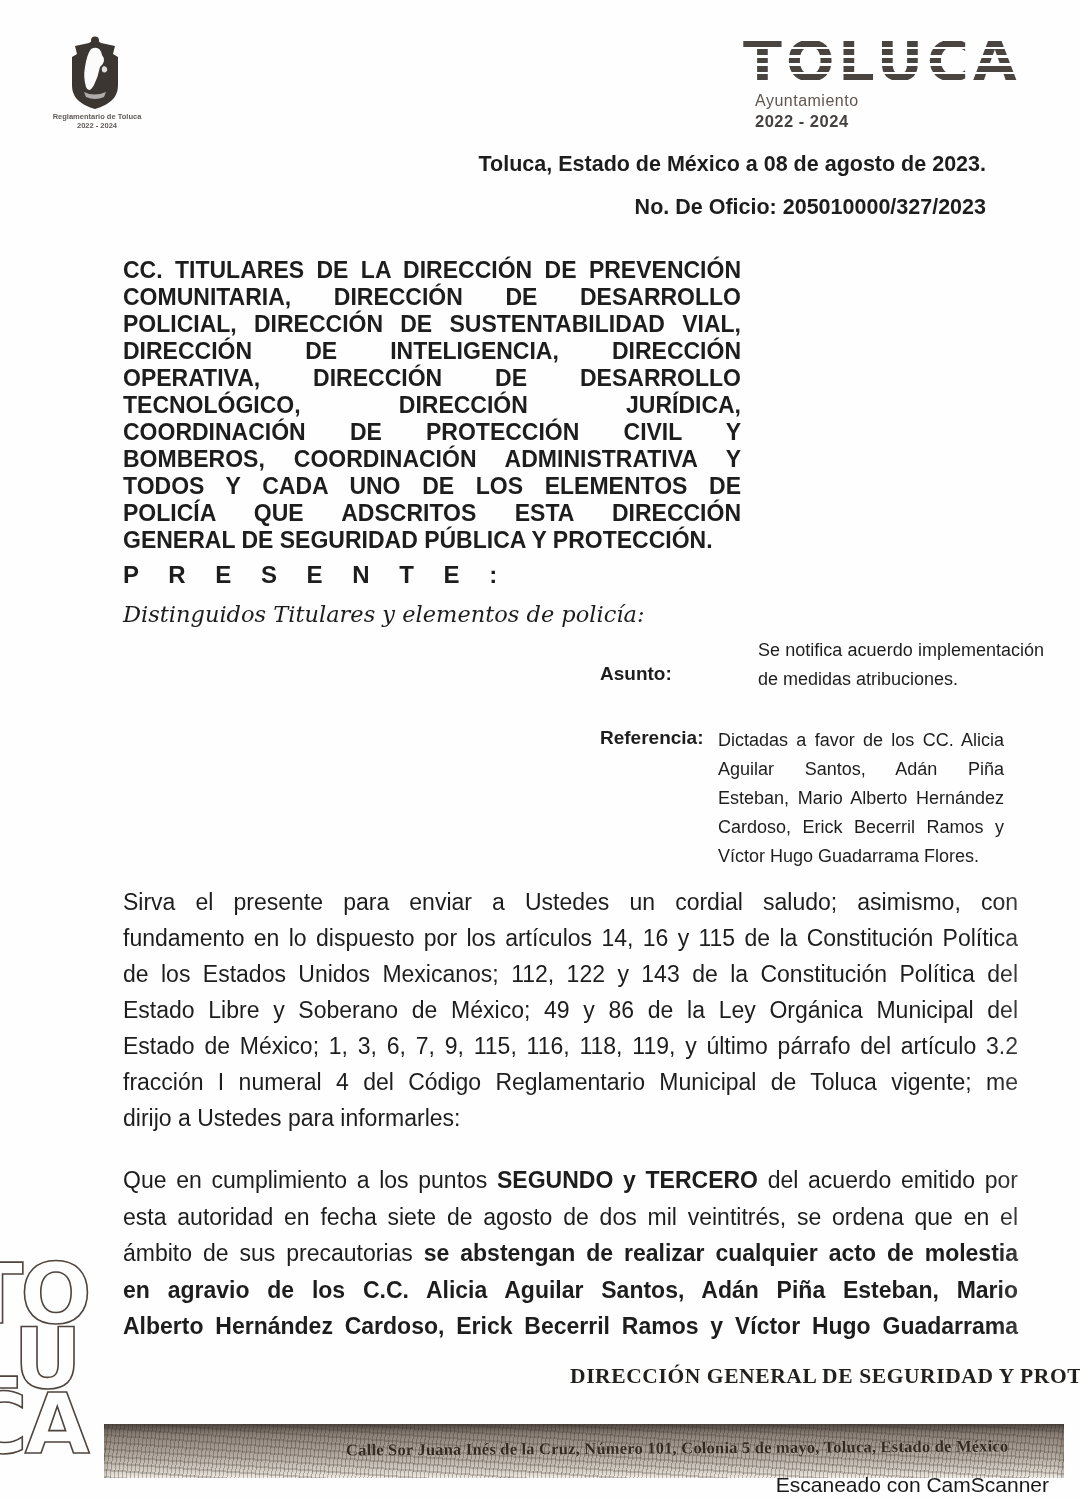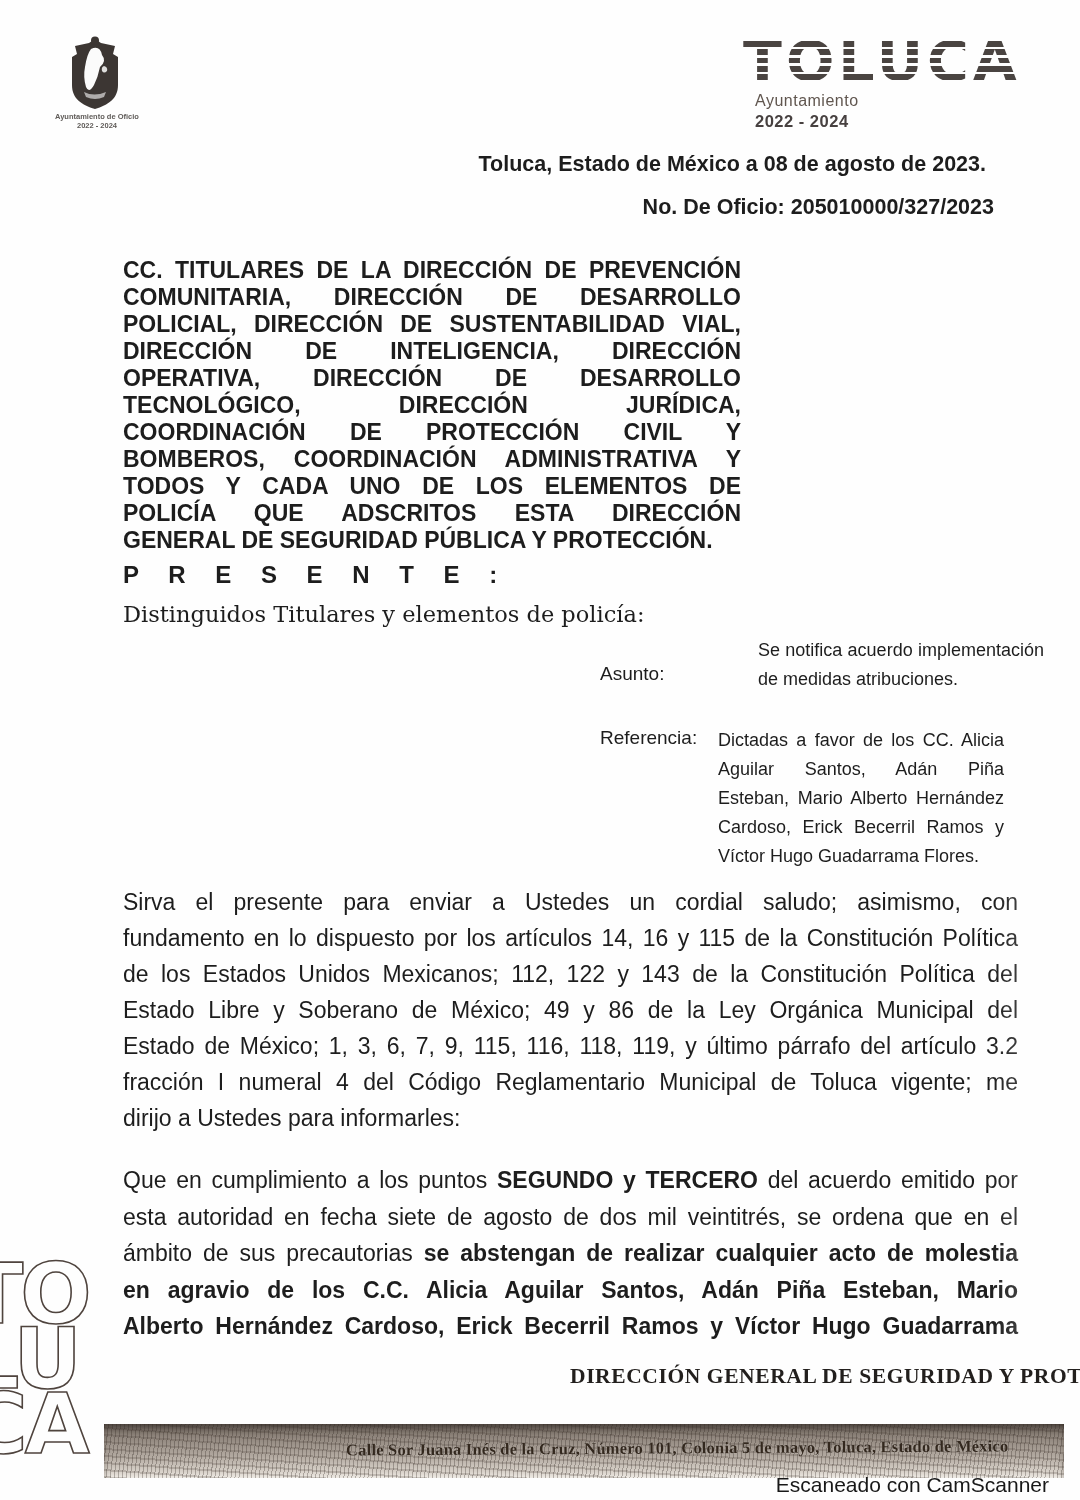--- a/index.html
+++ b/index.html
@@ -23,32 +23,32 @@
     font-family:"DejaVu Sans",sans-serif;font-weight:900;
     font-size:57px;letter-spacing:4px;line-height:58px;
     background:repeating-linear-gradient(180deg,#4a4441 0 6px,#fefefe 6px 8.5px);
     -webkit-background-clip:text;background-clip:text;color:transparent;
     transform:scaleY(.96);
   }
   .wm-sub1{position:absolute;left:755px;top:92px;font-size:16px;color:#60564f;letter-spacing:.5px;}
   .wm-sub2{position:absolute;left:755px;top:112px;font-size:16.5px;font-weight:bold;color:#474140;letter-spacing:.5px;}
   
   .dateline{position:absolute;right:94px;top:152px;font-size:21.5px;font-weight:bold;}
-  .oficio{position:absolute;right:86px;top:195px;font-size:21.5px;font-weight:bold;padding-left:38px;}
+  .oficio{position:absolute;right:94px;top:195px;font-size:21.5px;font-weight:bold;padding-left:38px;}
   
   .addressee{position:absolute;left:123px;top:257px;width:618px;
     font-size:23px;font-weight:bold;line-height:27px;}
   .jline{text-align:justify;text-align-last:justify;}
   .jline.jlast{text-align-last:left;}
   .presente{position:absolute;left:123px;top:561px;font-size:24px;font-weight:bold;
     letter-spacing:3px;word-spacing:17px;}
   .salutation{position:absolute;left:123px;top:601px;
-    font-family:"DejaVu Serif",serif;font-size:22.5px;text-align:right;}
+    font-family:"DejaVu Serif",serif;font-style:italic;font-size:22.5px;text-align:right;}
   
-  .subject-label{position:absolute;left:600px;font-size:19px;font-weight:normal;}
+  .subject-label{position:absolute;left:600px;font-size:19px;font-weight:bold;}
   .subject-value{position:absolute;left:718px;width:286px;font-size:18px;line-height:29px;}
   .asunto-label{top:663px;}  .asunto-value{top:636px;margin-left:40px;}
   .ref-label{top:727px;}     .ref-value{top:726px;}
   
   .body-par{position:absolute;left:123px;width:895px;font-size:23px;line-height:36px;}
   .body-p1{top:884px;}
   .body-p2{top:1162px;line-height:36.5px;}
   .body-par b{font-weight:bold;}
   
   .edge-fade{position:absolute;right:0;top:860px;width:90px;height:500px;
@@ -83,21 +83,21 @@
   <div class="crest">
     <svg viewBox="0 0 66 76" width="66" height="76" aria-hidden="true">
       <path d="M33 3 l6 4 14 3 -2 8 5 3 0 28 c0 14 -10 20 -23 24 c-13 -4 -23 -10 -23 -24 l0 -28 5 -3 -2 -8 14 -3 z" fill="#3c3633"></path>
       <circle cx="33" cy="4.5" r="4" fill="#3c3633"></circle>
       <path d="M29 13 q9 -4 11 6 q5 6 -2 12 q-2 10 -6 18 q-5 9 -8 2 q-3 -10 -1 -20 q2 -13 6 -18z" fill="#fbfbfb"></path>
       <path d="M42 30 q4 1 3 5 q-3 3 -5 0 q-1 -4 2 -5z" fill="#fbfbfb" opacity=".85"></path>
       <path d="M22 56 q10 5 22 0 l-2 5 q-9 4 -18 0 z" fill="#fbfbfb" opacity=".6"></path>
     </svg>
   </div>
   <div class="crest-caption">
-    <div>Ayuntamiento de Oficio</div>
+    <div>Reglamentario de Toluca</div>
     <div>2022 - 2024</div>
   </div>
 
   <div class="wordmark">TOLUCA</div>
   <div class="wm-sub1">Ayuntamiento</div>
   <div class="wm-sub2">2022 - 2024</div>
 
   <div class="dateline">Toluca, Estado de México a 08 de agosto de 2023.</div>
   <div class="oficio">No. De Oficio: 205010000/327/2023</div>
 

